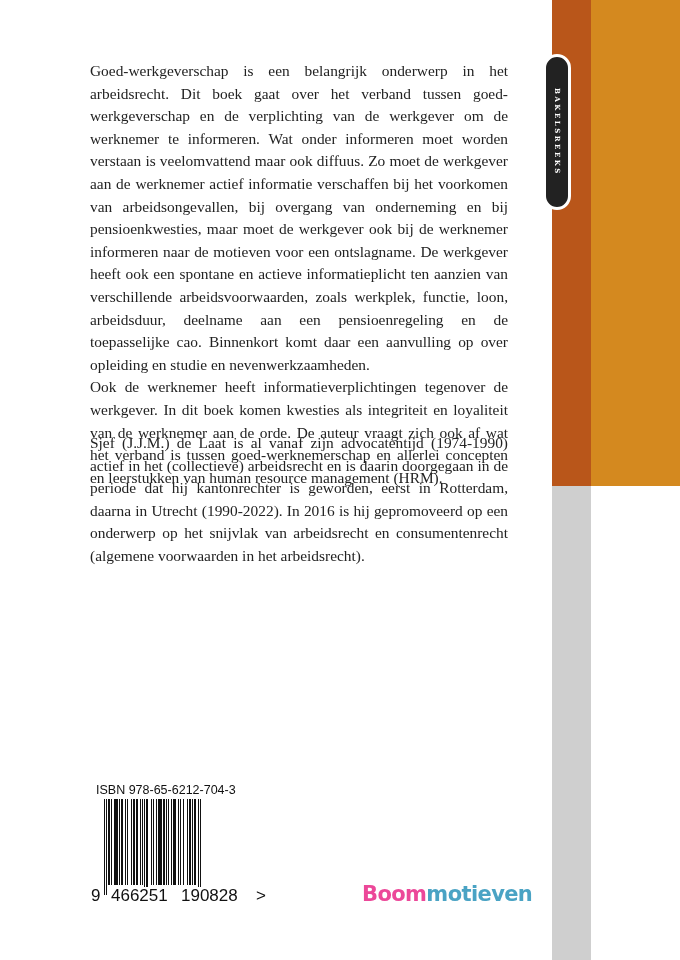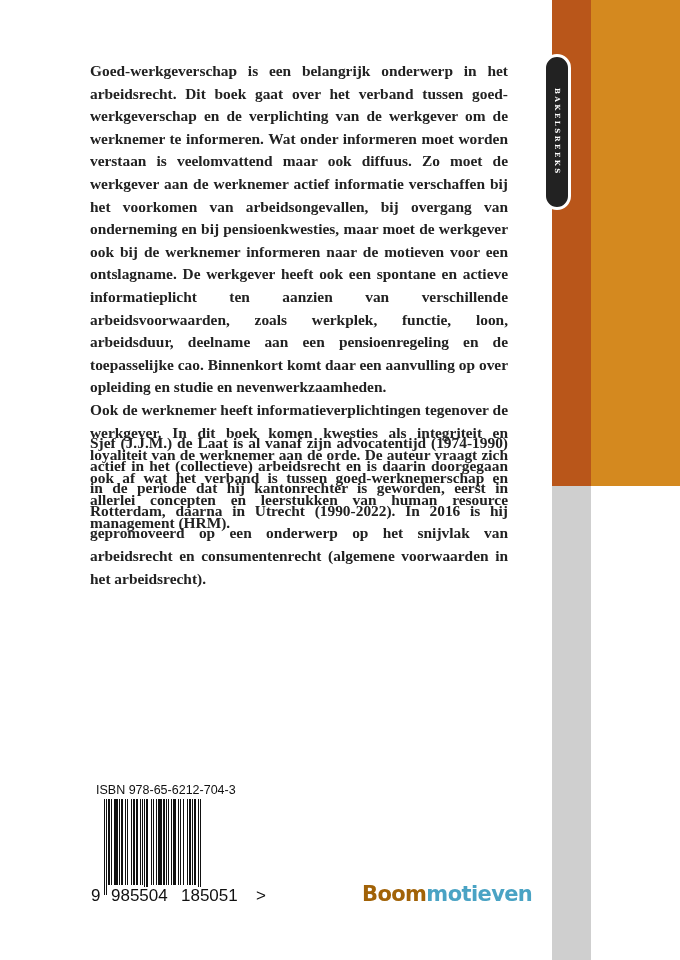--- a/index.html
+++ b/index.html
@@ -27,21 +27,21 @@
   }
   .series-pill span {
     writing-mode: vertical-rl;
     color: #ffffff; font-size: 7px; letter-spacing: 2.5px; font-weight: bold;
     font-family: "DejaVu Serif", serif;
   }
   .text-block {
     position: absolute; left: 90px; width: 418px;
     font-family: "Liberation Serif", "DejaVu Serif", serif;
     font-size: 15.4px; line-height: 22.6px; color: #222222;
-    text-align: justify; hyphens: manual; font-weight: bold;
+    text-align: justify; hyphens: manual;
   }
   .text-block p { margin: 0; }
   .blurb { top: 60px; }
   .bio { top: 432px; }
 
   .isbn-label {
     position: absolute; left: 96px; top: 783px;
     font-family: "Liberation Sans", sans-serif; font-size: 12.5px; color: #111;
   }
   .barcode {
@@ -53,21 +53,21 @@
   .barcode-digits {
     position: absolute; top: 887px;
     font-family: "Liberation Sans", sans-serif; font-size: 17px; color: #111;
     background: #fff; line-height: 18px;
   }
   .logo {
     position: absolute; left: 362px; top: 882px;
     font-family: "DejaVu Sans", "Liberation Sans", sans-serif;
     font-size: 21px; font-weight: bold; letter-spacing: -0.6px;
   }
-  .logo .boom { color: #a16207; }
+  .logo .boom { color: #ec4899; }
   .logo .jur { color: #4aa3c4; }
 </style>
 </head>
 <body>
 
 <div class="band-dark"></div>
 <div class="band-light"></div>
 <div class="band-gray"></div>
 
 <div class="series-pill">
@@ -150,19 +150,19 @@
     <i style="width: 1.05px; background: transparent;"></i>
     <i style="width: 2.1px; background: rgb(17, 17, 17);"></i>
     <i style="width: 2.1px; background: transparent;"></i>
     <i class="long" style="width: 1.05px; background: rgb(17, 17, 17);"></i>
     <i style="width: 1.05px; background: transparent;"></i>
     <i class="long" style="width: 1.05px; background: rgb(17, 17, 17);"></i>
     <i style="width: 1.05px; background: transparent;"></i>
   </div>
 
 <div class="barcode-digits" style="left:91px;">9</div>
-<div class="barcode-digits" style="left:111px;">985504</div>
-<div class="barcode-digits" style="left:181px;">185051</div>
+<div class="barcode-digits" style="left:111px;">466251</div>
+<div class="barcode-digits" style="left:181px;">190828</div>
 <div class="barcode-digits" style="left:256px;">&gt;</div>
 
 <div class="logo">
   <span class="boom">Boom</span><span class="jur">motieven</span>
 </div>
 
 </body></html>

